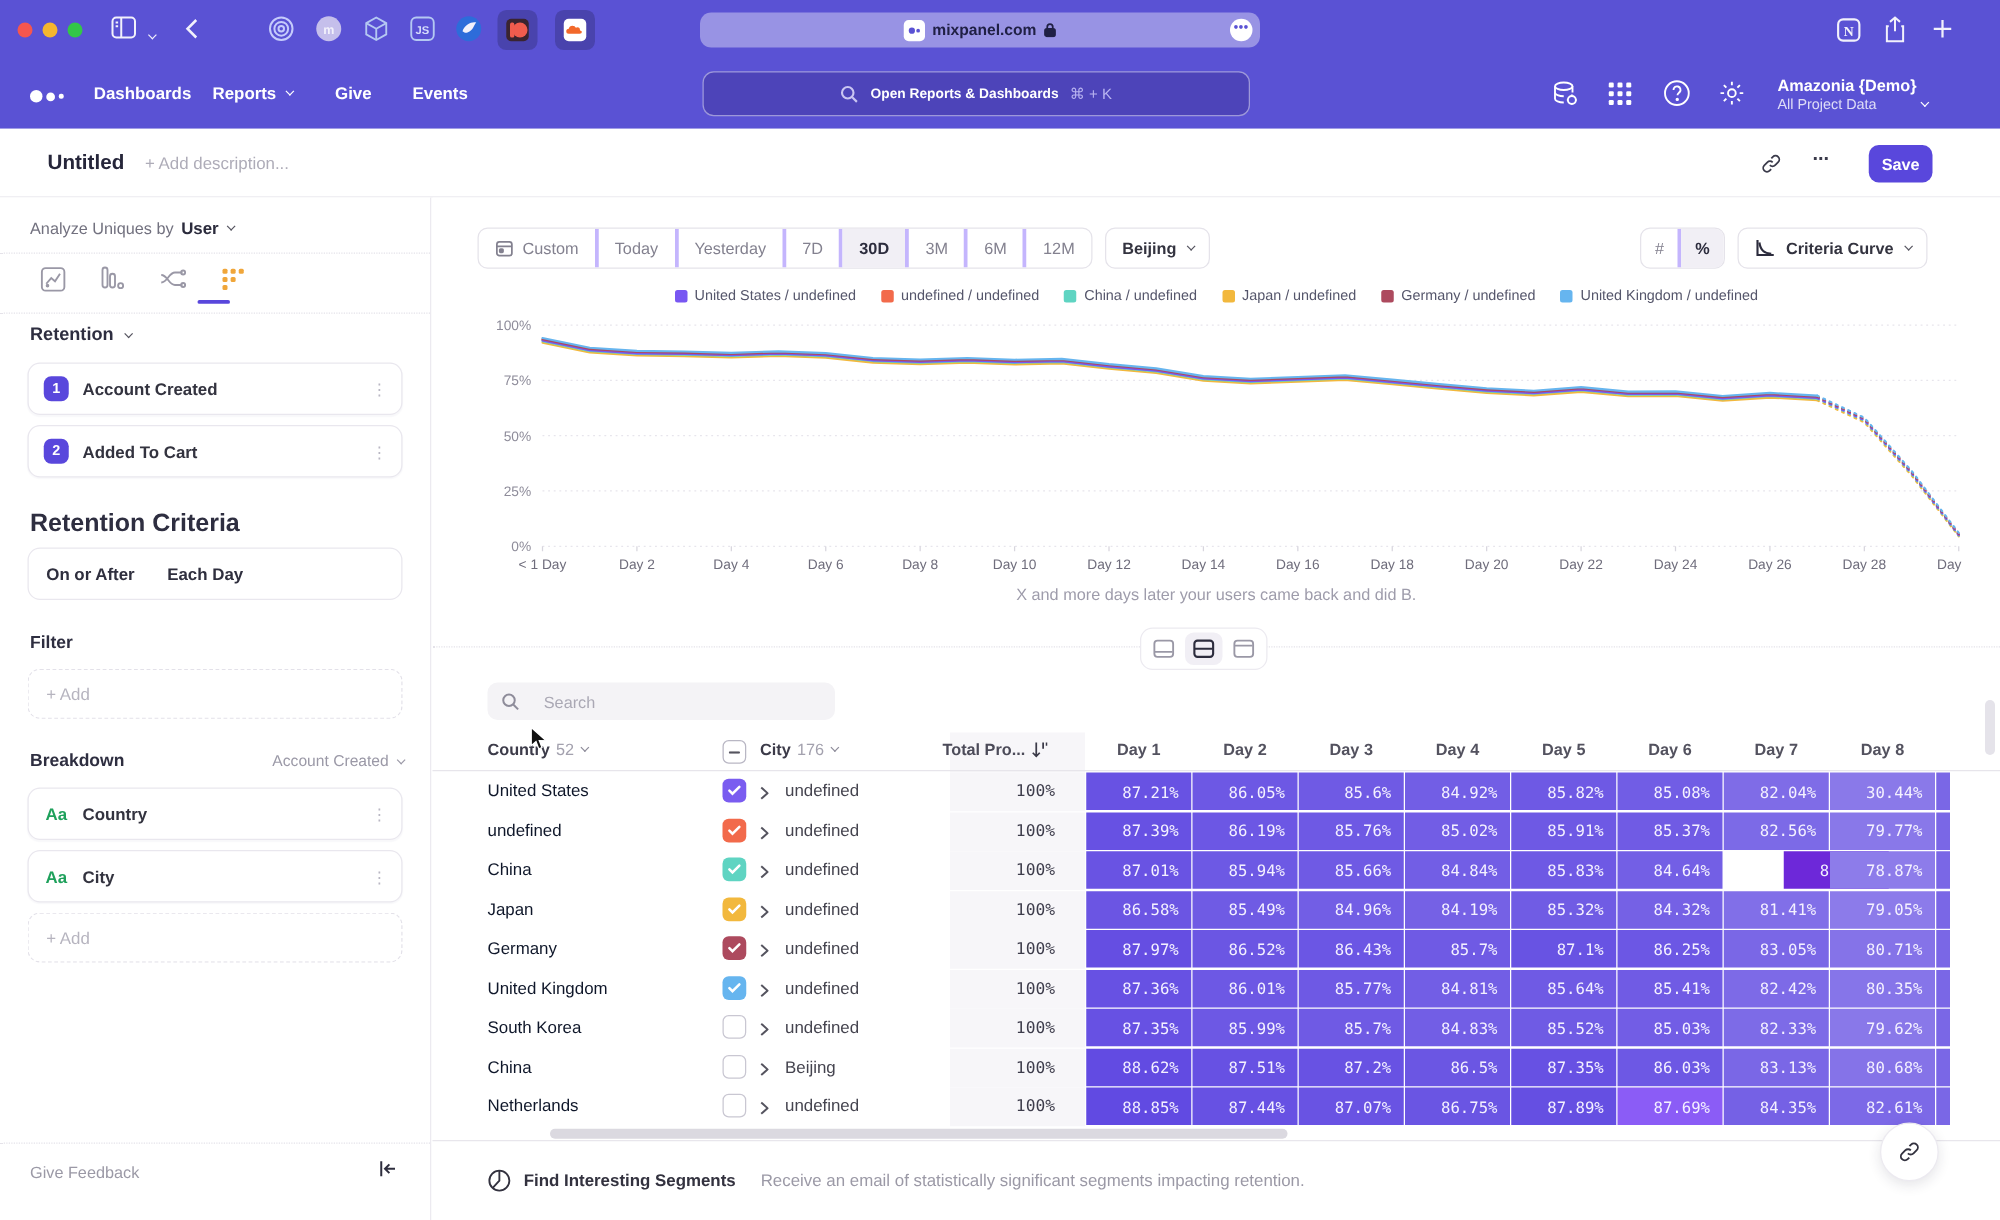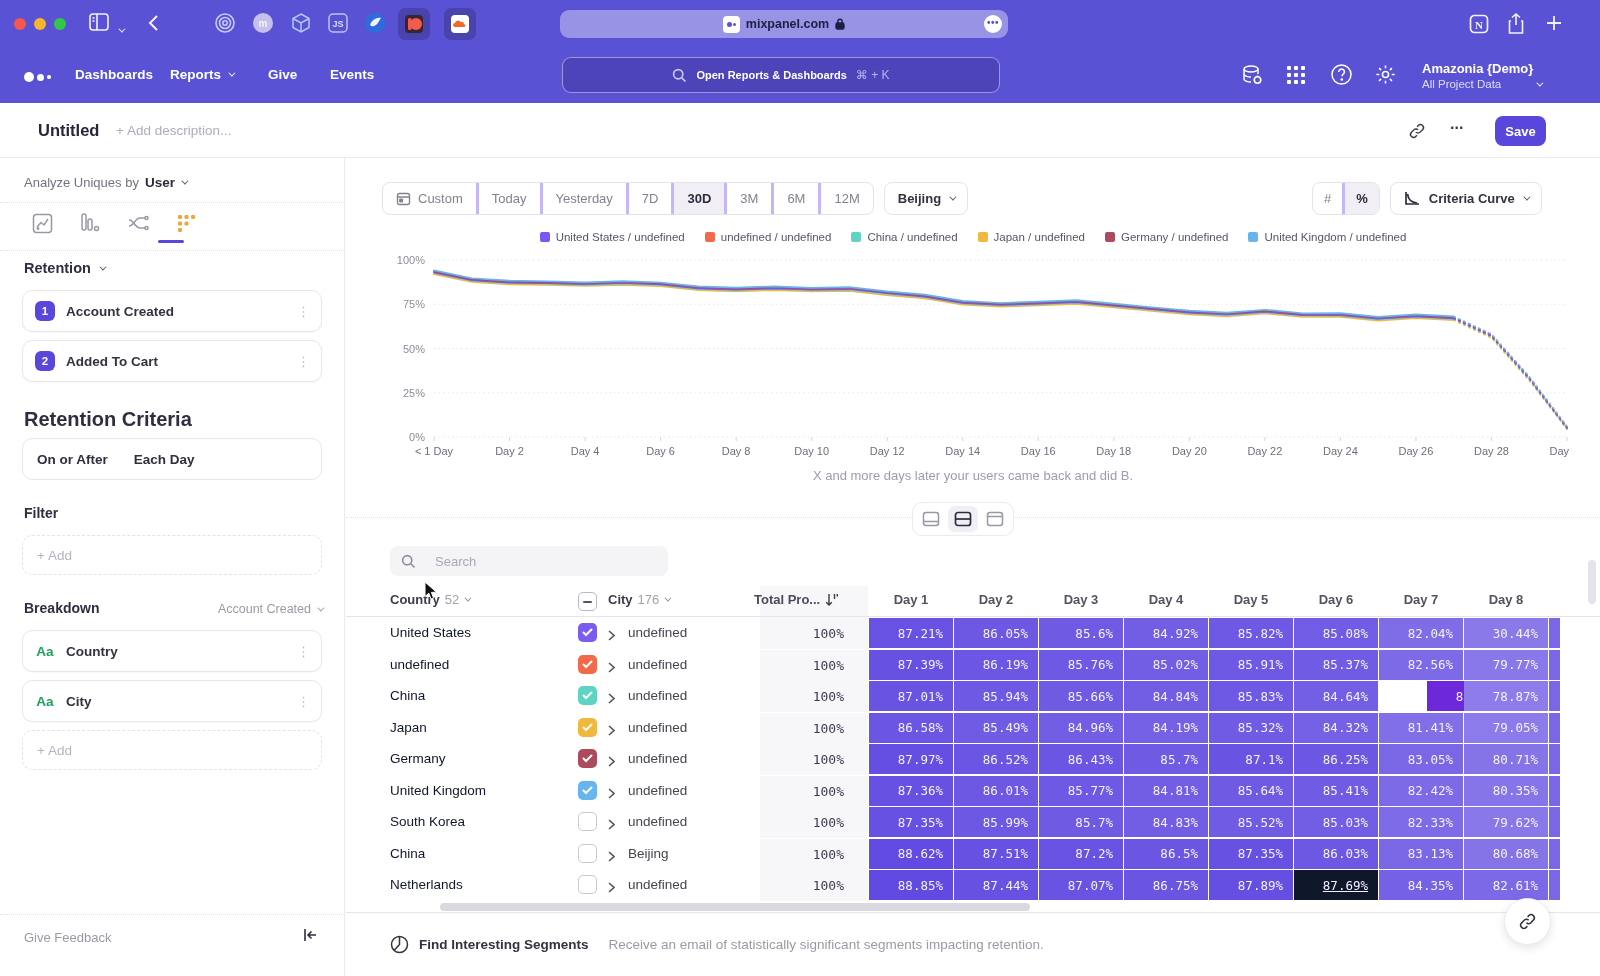--- a/index.html
+++ b/index.html
@@ -792,21 +792,21 @@
           <span class="row-chev"><svg width="7" height="11" viewBox="0 0 7 11" fill="none" stroke="#55545f" stroke-width="1.6">
               <path d="M1 1 L6 5.5 L1 10"></path>
             </svg></span>
           <span class="cell-city">undefined</span>
           <span class="cell-total">100%</span>
           <span class="dcell" style="left: 523px; background: rgb(97, 74, 226);">88.85%</span>
           <span class="dcell" style="left: 608px; background: rgb(103, 81, 227);">87.44%</span>
           <span class="dcell" style="left: 693px; background: rgb(105, 83, 227);">87.07%</span>
           <span class="dcell" style="left: 778px; background: rgb(106, 85, 227);">86.75%</span>
           <span class="dcell" style="left: 863px; background: rgb(101, 79, 226);">87.89%</span>
-          <span class="dcell" style="left: 948px; background: #0f172a; text-decoration: underline;">87.69%</span>
+          <span class="dcell" style="left: 948px; background: #8b5cf6;">87.69%</span>
           <span class="dcell" style="left: 1033px; background: rgb(117, 97, 229);">84.35%</span>
           <span class="dcell" style="left: 1118px; background: rgb(124, 105, 231);">82.61%</span>
           <span class="dcell" style="left: 1203px; width: 11px; background: rgb(122, 103, 230);"></span>
         </div>
       </div>
 
     <div class="hscroll"></div>
     <div class="vscroll"></div>
   </div>
 

